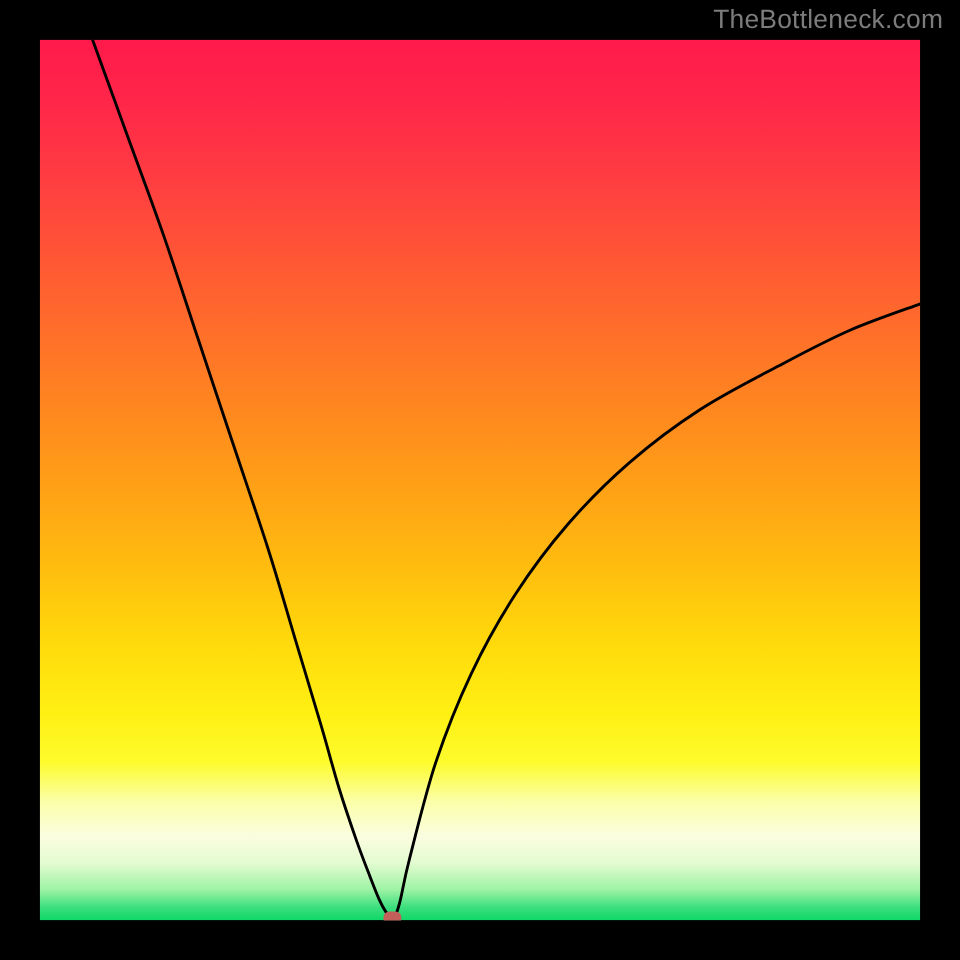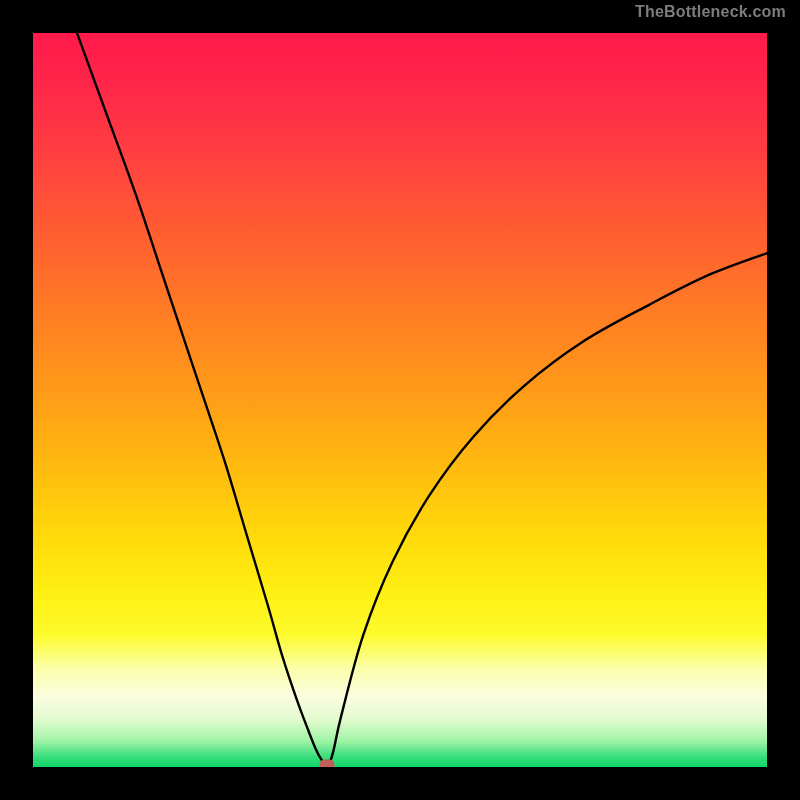--- a/index.html
+++ b/index.html
@@ -29,22 +29,22 @@
   }
   .gradient {
     position: absolute;
     left: 0; top: 0; right: 0; bottom: 0;
   }
   .watermark {
     position: absolute;
     top: 3px;
     right: 14px;
     color: #7c7c7c;
-    font-size: 16px;
-    font-weight: 700;
+    font-size: 22px;
+    font-weight: 400;
     letter-spacing: 0.2px;
     user-select: none;
   }
   .curve {
     position: absolute;
     left: 0; top: 0;
     pointer-events: none;
   }
   .marker {
     position: absolute;

